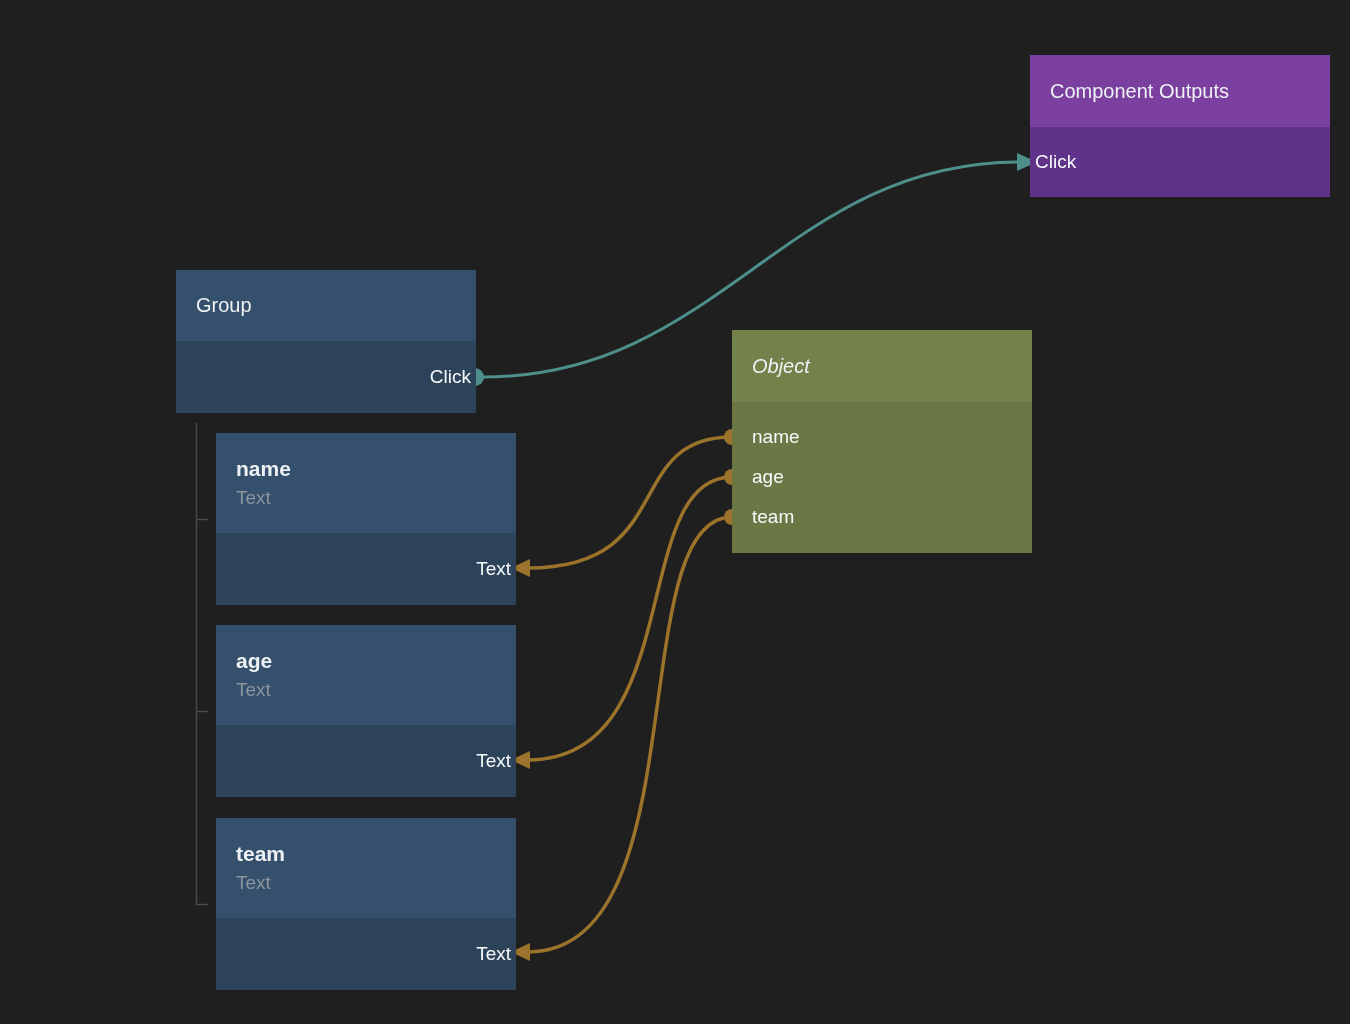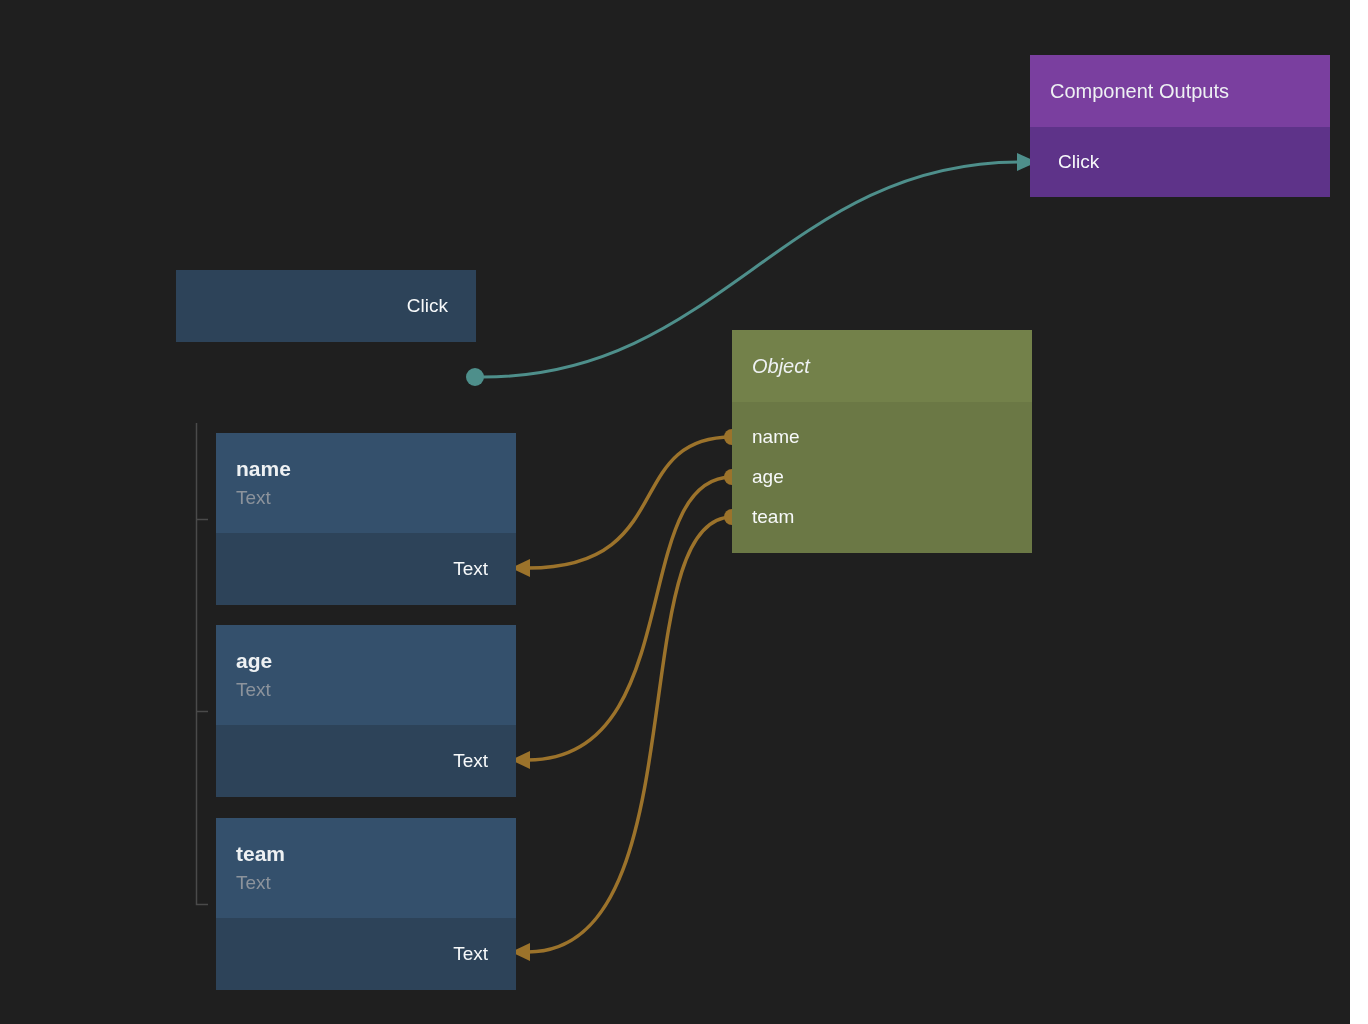--- a/index.html
+++ b/index.html
@@ -3,21 +3,21 @@
 <meta charset="utf-8">
 <style>
   html,body{margin:0;padding:0;}
   body{font-family:"Liberation Sans",sans-serif;}
   .canvas{position:relative;width:1350px;height:1024px;overflow:hidden;}
   .edges{position:absolute;left:0;top:0;width:1368px;height:1024px;pointer-events:none;}
   .edges path,.edges circle,.edges polygon{pointer-events:all;}
   .node{position:absolute;box-sizing:border-box;}
   .node .hdr{box-sizing:border-box;padding:0 20px;display:flex;align-items:center;
     font-size:20px;color:#eef1f3;}
-  .node .bodyrow{box-sizing:border-box;padding:0 28px;display:flex;align-items:center;
+  .node .bodyrow{box-sizing:border-box;padding:0 5px;display:flex;align-items:center;
     font-size:19px;color:#f7f9fa;}
 
   
   .n-outputs{left:1030px;top:55px;width:300px;}
   .n-outputs .hdr{height:72px;}
   .n-outputs .bodyrow{height:70px;}
 
   
   .n-group{left:176px;top:270px;width:300px;}
   .n-group .hdr{height:71px;}
@@ -70,20 +70,23 @@
   <div class="node n-outputs">
     <div class="hdr" style="background-color: rgb(122, 63, 159);">
       <span>Component Outputs</span>
     </div>
     <div class="bodyrow" style="background-color: rgb(94, 51, 137);">
       <span>Click</span>
     </div>
   </div>
 
   <div class="node n-group">
+    <div class="hdr" style="background-color: rgb(52, 80, 108);">
+      <span>Group</span>
+    </div>
     <div class="bodyrow" style="background-color: rgb(45, 67, 89);">
       <span>Click</span>
     </div>
   </div>
 
   <div class="node n-object">
     <div class="hdr" style="background-color: rgb(115, 129, 74); font-style: italic;">
       <span>Object</span>
     </div>
     <div class="obody" style="background-color: rgb(107, 120, 69);">

